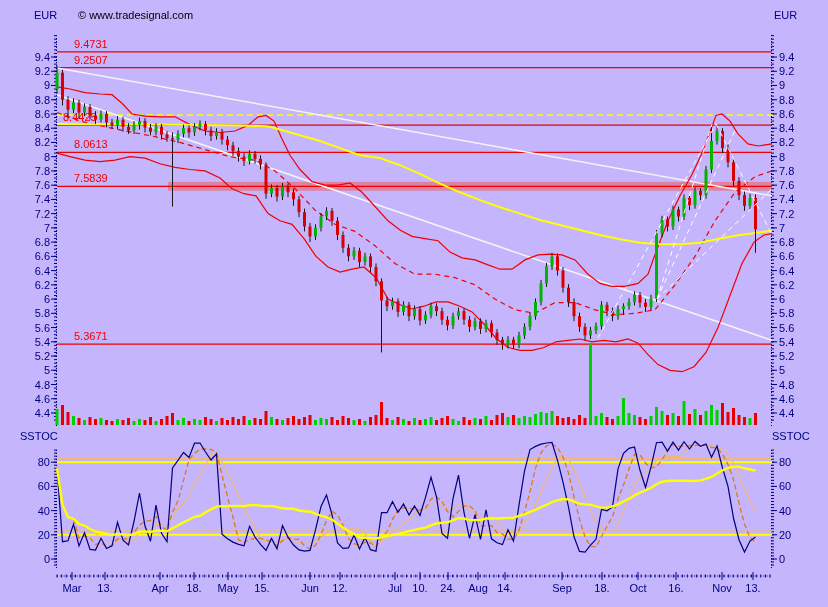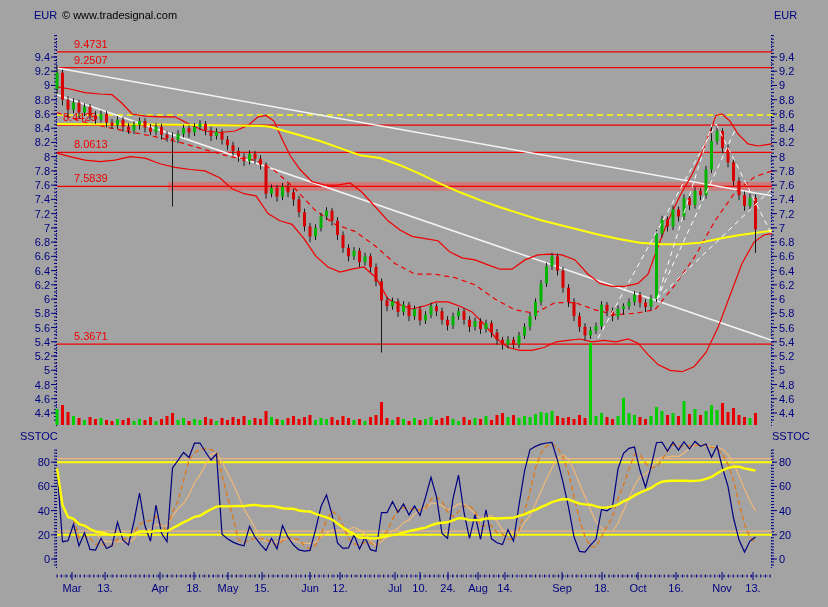--- a/index.html
+++ b/index.html
@@ -1,27 +1,27 @@
 <!DOCTYPE html>
 <html><head>
 <meta charset="utf-8">
 <style>
   html,body{margin:0;padding:0;background:#c0c0c0;}
-  .stage{position:relative;width:828px;height:607px;background:#a3a3a3;overflow:hidden;
+  .stage{position:relative;width:828px;height:607px;background:#c4b5fd;overflow:hidden;
          font-family:"Liberation Sans",sans-serif;}
   .corner-label{position:absolute;font-size:11px;color:#000080;}
   .copyright{position:absolute;font-size:11px;color:#000000;}
   svg text{font-family:"Liberation Sans",sans-serif;}
 </style>
 </head>
 <body>
 
 <div class="stage">
   <div class="corner-label" style="left:34px;top:9px;">EUR</div>
-  <div class="copyright" style="left:62px;top:9px;">© www.tradesignal.com</div>
+  <div class="copyright" style="left:78px;top:9px;">© www.tradesignal.com</div>
   <div class="corner-label" style="left:774px;top:9px;">EUR</div>
   <div class="corner-label" style="left:20px;top:430px;">SSTOC</div>
   <div class="corner-label" style="left:772px;top:430px;">SSTOC</div>
 
   <svg id="chart-svg" width="828" height="607" viewBox="0 0 828 607">
       <g>
         <line x1="56.5" y1="35" x2="56.5" y2="428" stroke="#000080" stroke-width="1" stroke-dasharray="1,2"></line>
         <line x1="771.5" y1="35" x2="771.5" y2="428" stroke="#000080" stroke-width="1" stroke-dasharray="1,2"></line>
         <line x1="54" y1="35.639999999999944" x2="57" y2="35.639999999999944" stroke="#000080" stroke-width="1"></line>
         <line x1="771" y1="35.639999999999944" x2="774" y2="35.639999999999944" stroke="#000080" stroke-width="1"></line>

